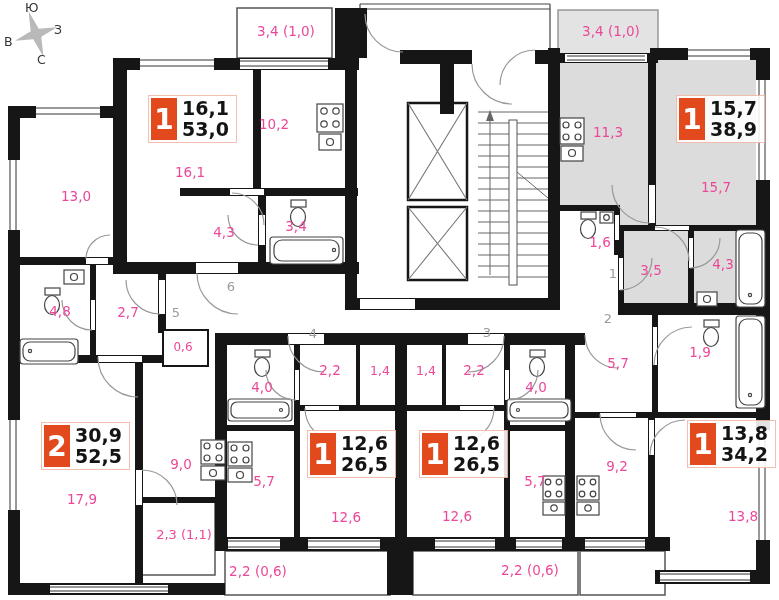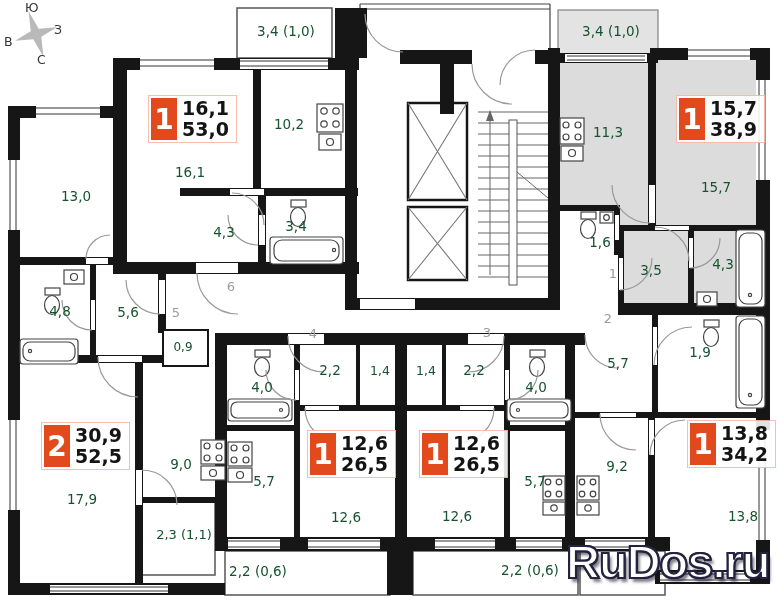--- a/index.html
+++ b/index.html
@@ -1,19 +1,19 @@
 <!DOCTYPE html>
 <html><head>
 <meta charset="utf-8">
 <style>
   html,body{margin:0;padding:0;background:#ffffff;}
   .plan{position:relative;width:779px;height:600px;background:#fff;overflow:hidden;
         font-family:"DejaVu Sans","Liberation Sans",sans-serif;}
   .layer{position:absolute;left:0;top:0;}
-  .rl{position:absolute;transform:translate(-50%,-50%);font-size:13.5px;color:#14532d;
+  .rl{position:absolute;transform:translate(-50%,-50%);font-size:13.5px;color:#ec4899;
       white-space:nowrap;letter-spacing:0;}
   .cd{position:absolute;transform:translate(-50%,-50%);font-size:13px;color:#9b9b9b;}
   .badge{position:absolute;display:flex;align-items:center;gap:5px;
          background:rgba(255,255,255,.88);border:1px solid rgba(226,73,29,.35);
          padding:2px 7px 2px 2px;}
   .badge-sq{width:26px;height:42px;background:#e2491d;color:#fff;font-weight:bold;
             font-size:28px;display:flex;align-items:center;justify-content:center;}
   .badge-vals{font-weight:bold;font-size:19px;line-height:21px;color:#141414;}
   .compass{position:absolute;left:6px;top:2px;width:64px;height:66px;}
   .compass span{position:absolute;font-size:12.5px;color:#333;}
@@ -426,36 +426,36 @@
 </div>
 <div class="badge" style="left:687px;top:420px">
   <div class="badge-sq">1</div>
   <div class="badge-vals">
         <div>13,8</div>
         <div>34,2</div>
       </div>
 </div>
 
 <div class="rl" style="left:190px;top:172px">16,1</div>
-<div class="rl" style="left:289px;top:124px">10,2</div>
+<div class="rl" style="left:274px;top:124px">10,2</div>
 <div class="rl" style="left:224px;top:232px">4,3</div>
 <div class="rl" style="left:296px;top:226px">3,4</div>
 <div class="rl" style="left:286px;top:31px">3,4 (1,0)</div>
 
 <div class="rl" style="left:608px;top:132px">11,3</div>
 <div class="rl" style="left:716px;top:187px">15,7</div>
 <div class="rl" style="left:600px;top:242px">1,6</div>
 <div class="rl" style="left:651px;top:270px">3,5</div>
 <div class="rl" style="left:723px;top:264px">4,3</div>
 <div class="rl" style="left:611px;top:31px">3,4 (1,0)</div>
 
 <div class="rl" style="left:76px;top:196px">13,0</div>
 <div class="rl" style="left:60px;top:311px">4,8</div>
-<div class="rl" style="left:128px;top:312px">5,6</div>
-<div class="rl" style="left:183px;top:347px;font-size:12px">0,9</div>
+<div class="rl" style="left:128px;top:312px">2,7</div>
+<div class="rl" style="left:183px;top:347px;font-size:12px">0,6</div>
 <div class="rl" style="left:82px;top:499px">17,9</div>
 <div class="rl" style="left:181px;top:464px">9,0</div>
 <div class="rl" style="left:184px;top:534px;font-size:13px">2,3 (1,1)</div>
 
 <div class="rl" style="left:330px;top:370px">2,2</div>
 <div class="rl" style="left:380px;top:370px;font-size:12.5px">1,4</div>
 <div class="rl" style="left:262px;top:387px">4,0</div>
 <div class="rl" style="left:264px;top:481px">5,7</div>
 <div class="rl" style="left:346px;top:517px">12,6</div>
 <div class="rl" style="left:258px;top:571px">2,2 (0,6)</div>
@@ -472,15 +472,14 @@
 <div class="rl" style="left:617px;top:466px">9,2</div>
 <div class="rl" style="left:743px;top:516px">13,8</div>
 
 <div class="cd" style="left:613px;top:273px">1</div>
 <div class="cd" style="left:608px;top:318px">2</div>
 <div class="cd" style="left:487px;top:332px">3</div>
 <div class="cd" style="left:313px;top:333px">4</div>
 <div class="cd" style="left:176px;top:312px">5</div>
 <div class="cd" style="left:231px;top:286px">6</div>
 
-<div class="wm">RuDos.ru</div>
 
 </div>
 
 </body></html>

